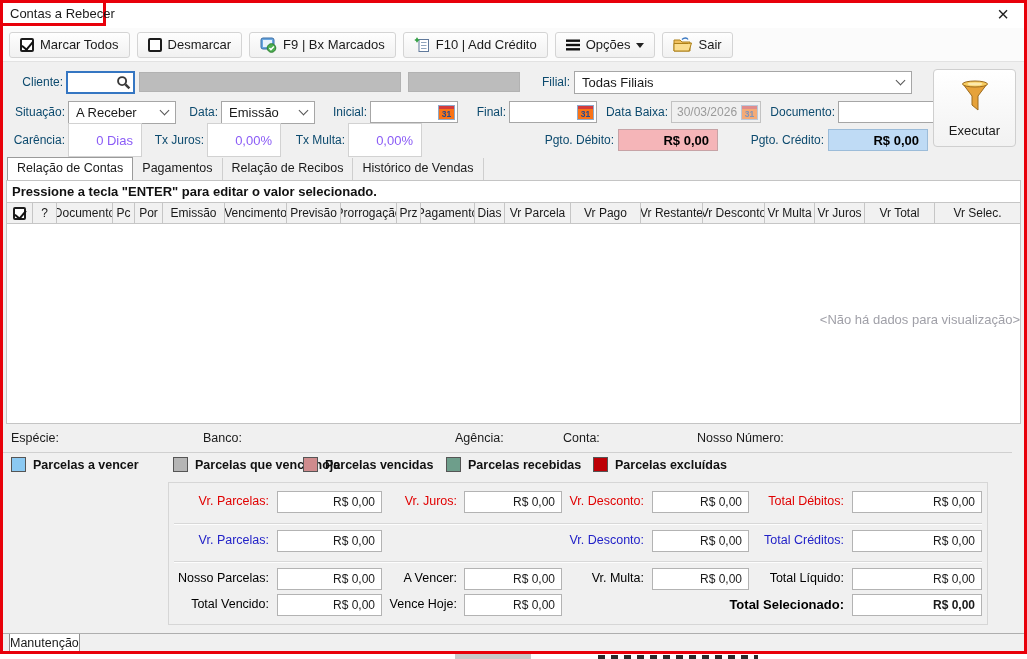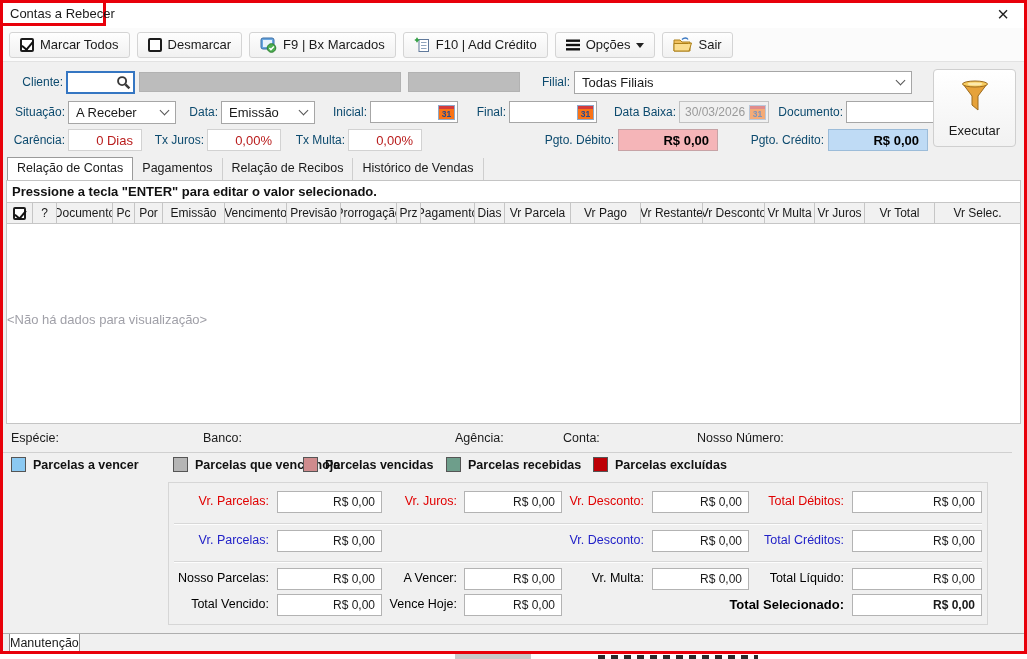--- a/index.html
+++ b/index.html
@@ -43,21 +43,21 @@
   .datebox { height:22px; border:1px solid #a6a6a6; background:#fff; display:flex; align-items:center; padding:0 2px; flex:0 0 auto; }
   .datebox input { border:none; outline:none; flex:1; min-width:0; height:100%; font-size:12px; }
   .cal { width:17px; height:15px; background:#f97316; border:1px solid #8fa9c9; position:relative; flex:0 0 auto; }
   .cal::before { content:""; position:absolute; top:0; left:0; right:0; height:3px; background:#d43b3b; }
   .cal span { display:block; margin-top:3px; text-align:center; font-size:8.5px; font-weight:bold; color:#21498f; line-height:11px; }
   .datebox.disabled { background:#f0f0f0; border-color:#c2c2c2; }
   .datebox.disabled .disval { color:#9a9a9a; font-size:12px; flex:1; padding-left:3px; }
   .datebox.disabled .cal { opacity:.55; }
   .txtinput { height:22px; border:1px solid #a6a6a6; background:#fff; flex:0 0 auto; }
   .txtinput input { border:none; outline:none; width:100%; height:100%; font-size:12px; padding:0 4px; }
-  .rofield { height:22px; border:1px solid #d2d2d2; background:#fff; color:#b91c1c; font-size:13px;
+  .rofield { height:34px; border:1px solid #d2d2d2; background:#fff; color:#8b5cf6; font-size:13px;
              display:flex; align-items:center; justify-content:flex-end; padding:0 8px; flex:0 0 auto; }
   .payfield { height:22px; border:1px solid #c7a3a6; font-size:13px; font-weight:bold; color:#000;
               display:flex; align-items:center; justify-content:flex-end; padding:0 8px; flex:0 0 auto; }
   .execbtn { position:absolute; left:930px; top:66px; width:83px; height:78px;
              background:linear-gradient(#ffffff,#f2f2f2); border:1px solid #cfcfcf; border-radius:4px;
              display:flex; flex-direction:column; align-items:center; justify-content:space-between;
              padding:10px 0 8px; font-size:13px; color:#1a1a1a; }
 
   
   .tabstrip { position:absolute; top:155px; left:4px; right:4px; height:22px; display:flex; align-items:flex-end; }
@@ -68,21 +68,21 @@
   
   .tablearea { position:absolute; top:177px; left:3px; right:3px; height:244px; background:#fff;
                border:1px solid #c4c4c4; }
   .hintbar { height:21px; display:flex; align-items:center; padding-left:5px;
              font-size:13px; font-weight:bold; color:#111; }
   .gridhead { height:22px; display:flex; align-items:stretch; background:#f1f1f1;
               border-top:1px solid #c6c6c6; border-bottom:1px solid #c6c6c6; font-size:12px; color:#1a1a1a; }
   .hcell { display:flex; align-items:center; justify-content:center; border-right:1px solid #c6c6c6;
            white-space:nowrap; overflow:hidden; flex:0 0 auto; }
   .gridbody { position:relative; height:199px; background:#fff; }
-  .emptymsg { position:absolute; top:88px; left:0; right:0; text-align:left; font-size:13px; color:#a0a0a8; }
+  .emptymsg { position:absolute; top:88px; left:0; right:0; text-align:right; font-size:13px; color:#a0a0a8; }
 
   
   .details { position:absolute; top:424px; left:0; right:0; height:24px; font-size:12.5px; color:#1a1a1a; }
   .details .dl { position:absolute; top:4px; white-space:nowrap; }
   .legend { position:absolute; top:449px; left:0; right:12px; height:25px; border-top:1px solid #d0d0d0; }
   .litem { position:absolute; top:4px; display:flex; align-items:center; gap:7px; }
   .lsq { width:15px; height:15px; border:1px solid #555; flex:0 0 auto; }
   .litem span.lt { font-size:12.5px; font-weight:bold; color:#111; white-space:nowrap; }
 
   
@@ -215,21 +215,21 @@
               <span>31</span>
             </span>
         </div>
         <div class="lbl" style="width:30px;margin-left:18px">Final:</div>
         <div class="datebox" style="width:88px;margin-left:3px">
           <input value="" style="">
           <span class="cal">
               <span>31</span>
             </span>
         </div>
-        <div class="lbl" style="width:64px;margin-left:15px">Data Baixa:</div>
+        <div class="lbl" style="width:64px;margin-left:7px">Data Baixa:</div>
         <div class="datebox disabled" style="width:90px;margin-left:3px">
           <span class="disval">30/03/2026</span>
           <span class="cal">
               <span>31</span>
             </span>
         </div>
         <div class="lbl" style="width:66px;margin-left:8px">Documento:</div>
         <div class="txtinput" style="width:104px;margin-left:3px">
           <input value="" style="">
         </div>

